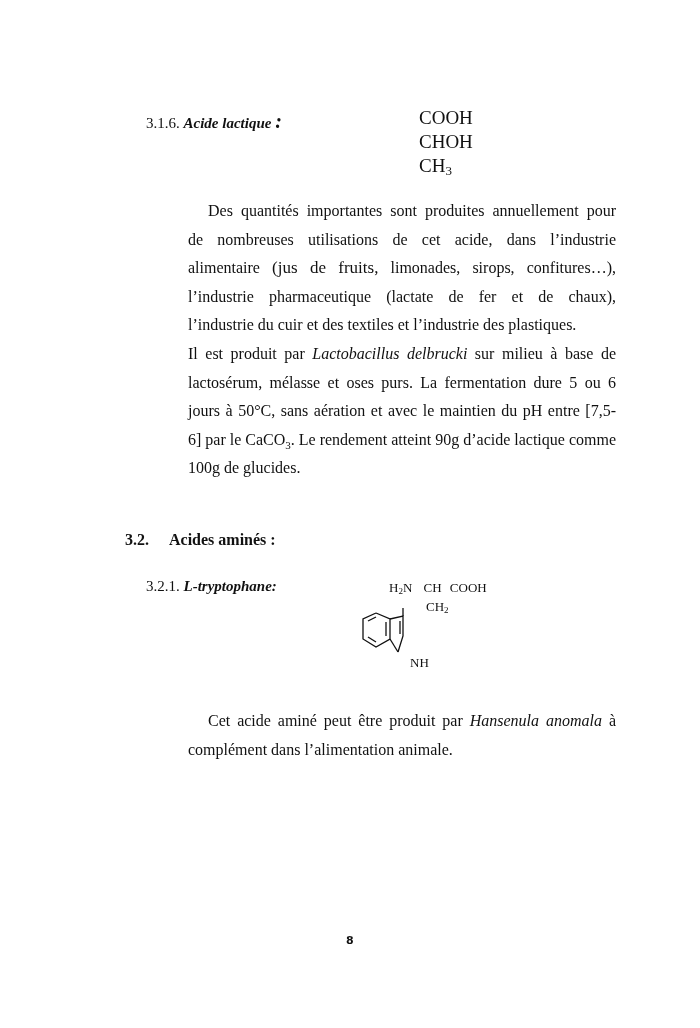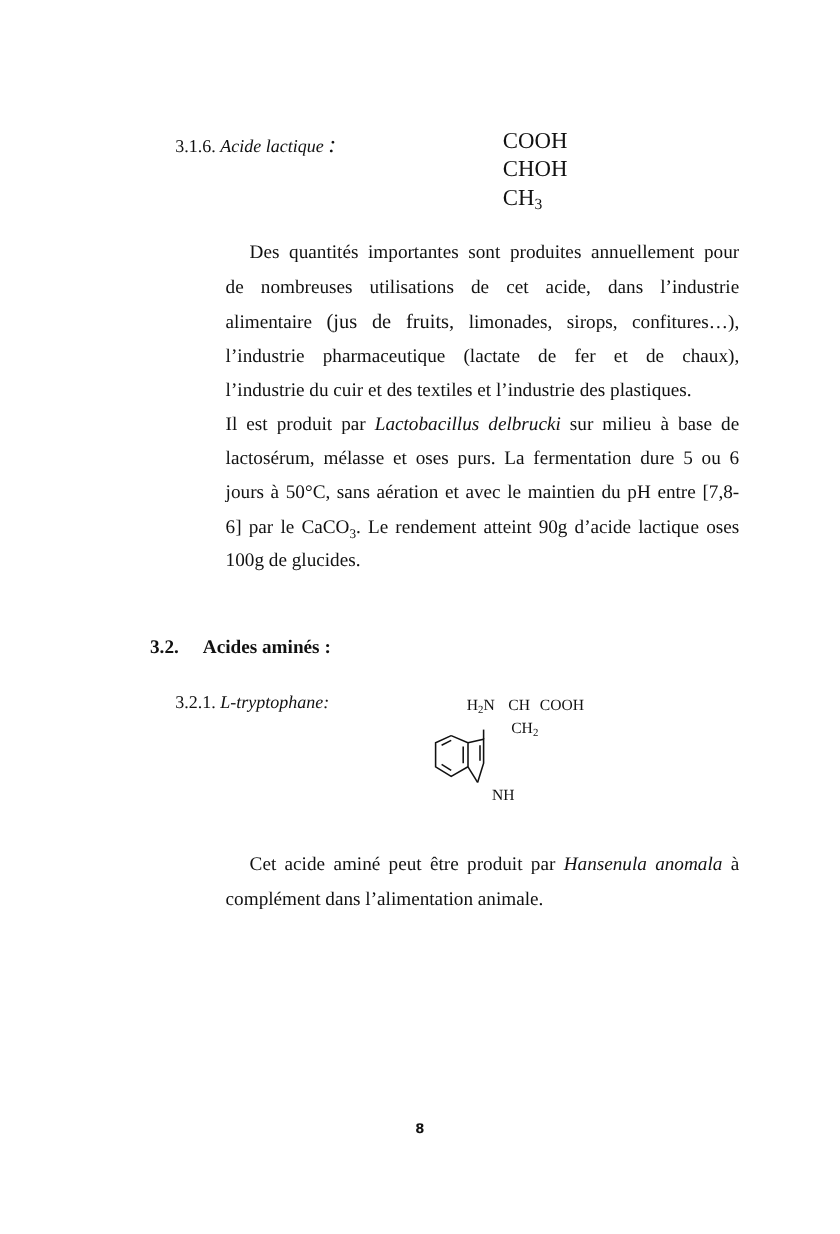--- a/index.html
+++ b/index.html
@@ -1,20 +1,20 @@
 <!DOCTYPE html>
 <html><head>
 <meta charset="utf-8">
 <style>
   html, body { margin: 0; padding: 0; background: #ffffff; }
   body { width: 700px; height: 1028px; position: relative; overflow: hidden;
          font-family: "Liberation Serif", serif; color: #111; }
   .abs { position: absolute; }
   .sub-head { font-size: 15px; }
-  .sub-head em { font-weight: normal; font-style: italic; }
+  .sub-head em { font-weight: bold; font-style: italic; }
   .formula { font-size: 19px; line-height: 24px; }
   .formula sub { font-size: 13px; vertical-align: -3px; line-height: 0; }
   .para { position: absolute; left: 188px; width: 428px; font-size: 16px; line-height: 28.6px; text-align: justify; }
   .para .line { display: block; text-align: justify; text-align-last: justify; white-space: nowrap; }
   .para .line.last { text-align-last: left; }
   .para .ind { padding-left: 20px; }
   .big { font-size: 17px; }
   .sec-title { font-size: 16px; font-weight: bold; }
   .sm { font-size: 13px; }
   .sm sub { font-size: 9px; vertical-align: -2px; line-height: 0; }
@@ -40,22 +40,22 @@
   <span class="line ind">Des quantités importantes sont produites annuellement pour</span>
   <span class="line">de nombreuses utilisations de cet acide, dans l’industrie</span>
   <span class="line"><span>alimentaire </span><span class="big">(jus de fruits,</span><span> limonades, sirops, confitures…),</span></span>
   <span class="line">l’industrie pharmaceutique (lactate de fer et de chaux),</span>
   <span class="line last">l’industrie du cuir et des textiles et l’industrie des plastiques.</span>
 </div>
 
 <div class="para" style="top:340px;">
   <span class="line"><span>Il est produit par </span><i>Lactobacillus delbrucki</i><span> sur milieu à base de</span></span>
   <span class="line">lactosérum, mélasse et oses purs. La fermentation dure 5 ou 6</span>
-  <span class="line">jours à 50°C, sans aération et avec le maintien du pH entre [7,8-</span>
-  <span class="line"><span>6] par le CaCO</span><sub style="font-size:11px;">3</sub><span>. Le rendement atteint 90g d’acide lactique oses</span></span>
+  <span class="line">jours à 50°C, sans aération et avec le maintien du pH entre [7,5-</span>
+  <span class="line"><span>6] par le CaCO</span><sub style="font-size:11px;">3</sub><span>. Le rendement atteint 90g d’acide lactique comme</span></span>
   <span class="line last">100g de glucides.</span>
 </div>
 
 <div class="abs sec-title" style="left:125px; top:531px;">
   <span>3.2.</span>
   <span style="margin-left:16px;">Acides aminés :</span>
 </div>
 
 <div class="abs sub-head" style="left:146px; top:578px;">
   <span>3.2.1.</span>

